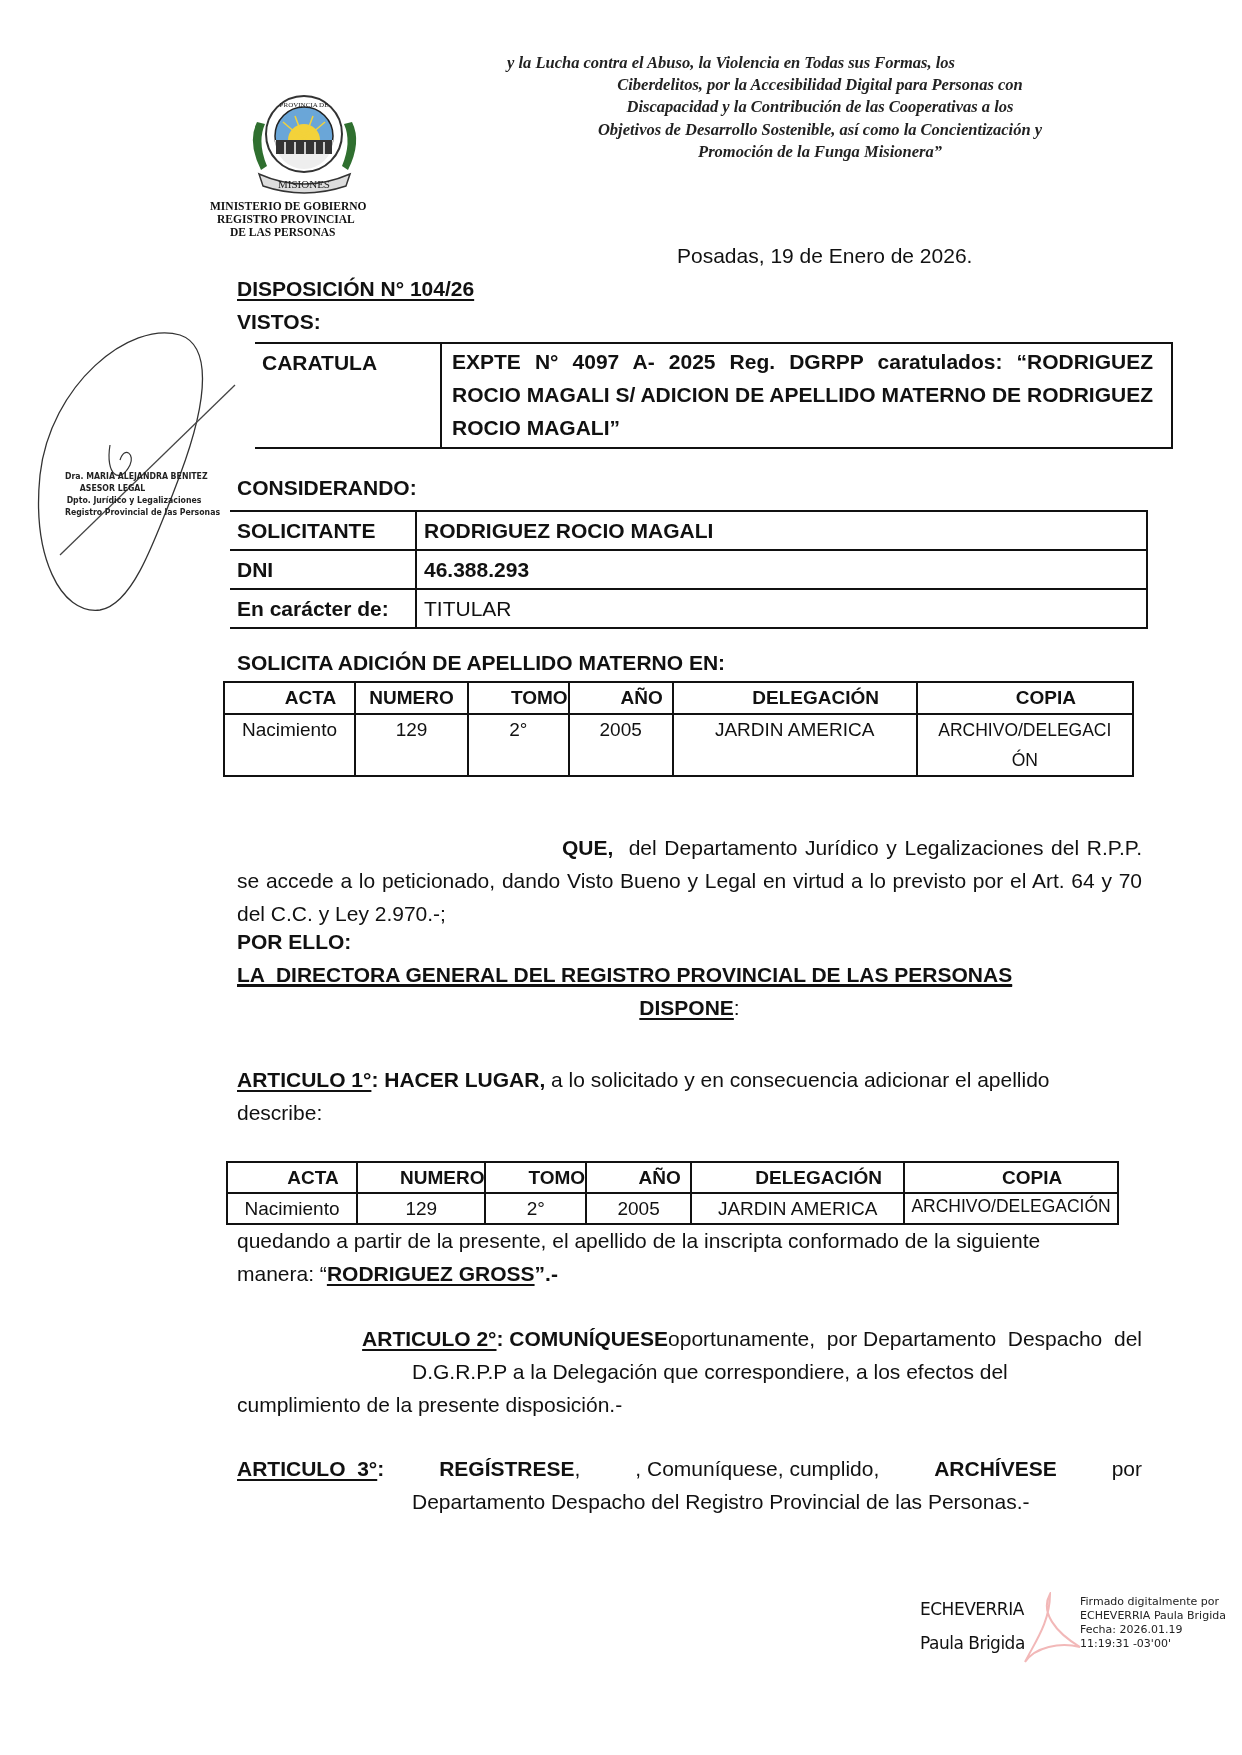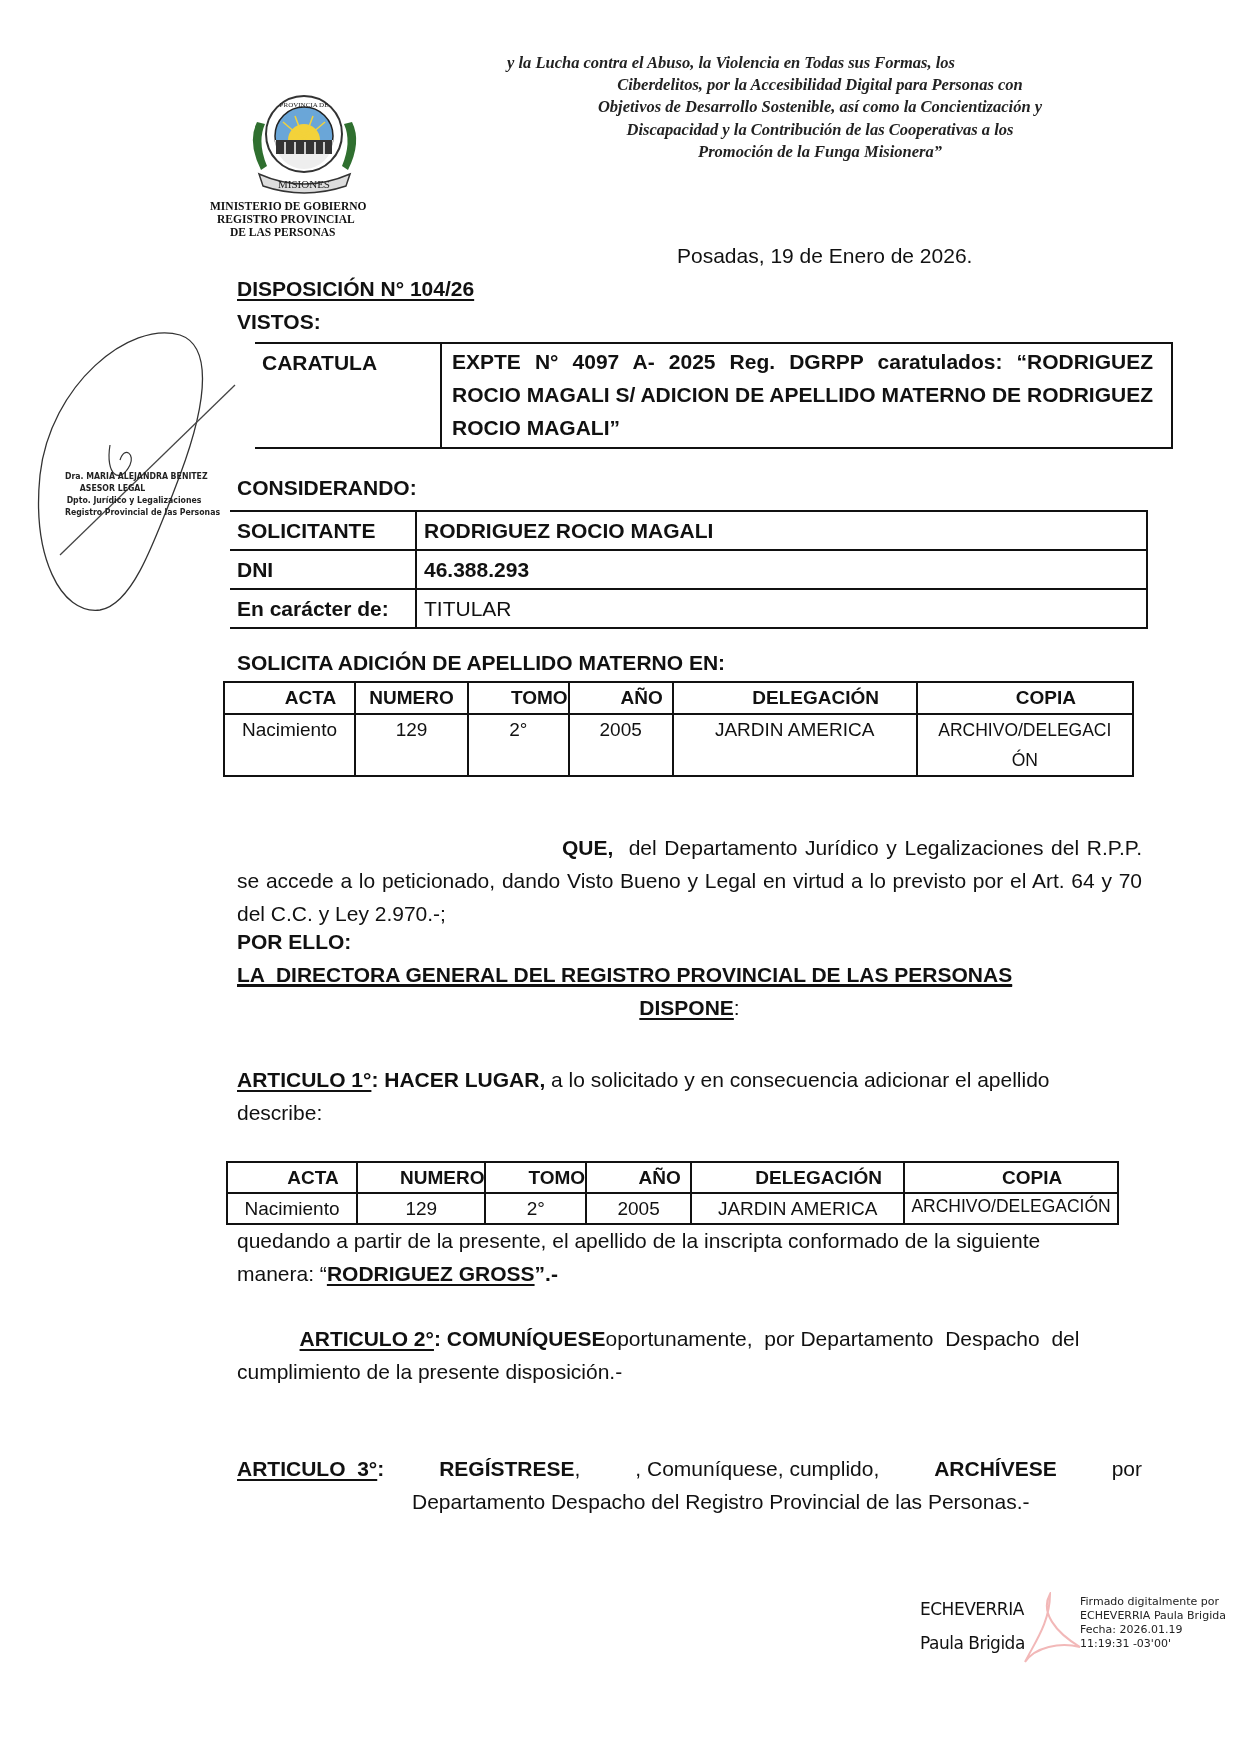--- a/index.html
+++ b/index.html
@@ -74,22 +74,22 @@
 
 <div class="abs ministry">
   <div>MINISTERIO DE GOBIERNO</div>
   <div>REGISTRO PROVINCIAL</div>
   <div>DE LAS PERSONAS</div>
 </div>
 
 <div class="abs motto">
   <div>y la Lucha contra el Abuso, la Violencia en Todas sus Formas, los</div>
   <div>Ciberdelitos, por la Accesibilidad Digital para Personas con</div>
+  <div>Discapacidad y la Contribución de las Cooperativas a los</div>
   <div>Objetivos de Desarrollo Sostenible, así como la Concientización y</div>
-  <div>Discapacidad y la Contribución de las Cooperativas a los</div>
   <div>Promoción de la Funga Misionera”</div>
 </div>
 
 <div class="abs date">Posadas, 19 de Enero de 2026.</div>
 
 <div class="abs heading u" style="left:237px; top:277px;">DISPOSICIÓN N°  104/26</div>
 <div class="abs heading" style="left:237px; top:310px;">VISTOS:</div>
 
 <table class="info-table" style="top:342px;margin-left:25px;">
   <tbody>
@@ -176,24 +176,25 @@
   </tr>
 </tbody>
   </table>
 
 <div class="para" style="top:1224px; text-align:left;">
   <div>quedando a partir de la presente, el apellido de la inscripta conformado de la siguiente</div>
   <div><span>manera: “</span><span class="b u">RODRIGUEZ GROSS</span><span class="b">”.-</span></div>
 </div>
 
 <div class="para" style="top:1322px; text-align:left;">
-  <div style="display:flex; justify-content:center;">
+  <div style="display:flex; justify-content:flex-end;">
     <span><span class="b u">ARTICULO 2°</span><span class="b">: </span><span class="b">COMUNÍQUESE</span></span>
     <span style="white-space:pre;">oportunamente,  por Departamento  Despacho  del</span>
   </div>
+  <div style="padding-left:175px;">D.G.R.P.P a la Delegación que correspondiere, a los efectos del</div>
   <div>cumplimiento de la presente disposición.-</div>
 </div>
 
 <div class="para" style="top:1452px; text-align:left;">
   <div style="display:flex; justify-content:space-between;">
     <span style="white-space:pre;"><span class="b u">ARTICULO  3°</span><span class="b">:</span></span>
     <span><span class="b">REGÍSTRESE</span><span>,</span></span>
     <span>, Comuníquese, cumplido,</span>
     <span class="b">ARCHÍVESE</span>
     <span>por</span>

